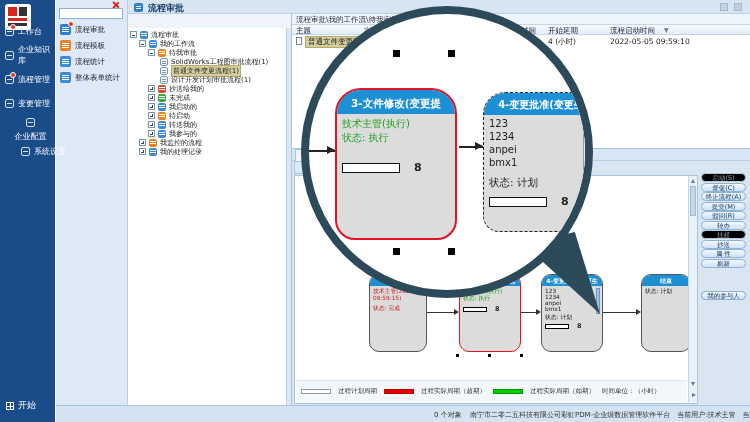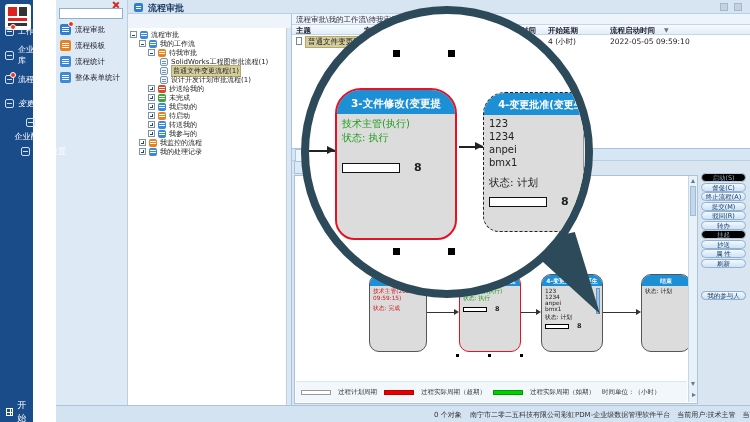--- a/index.html
+++ b/index.html
@@ -1,21 +1,21 @@
 <!DOCTYPE html>
 <html><head>
 <meta charset="utf-8">
 <style>
   html,body{margin:0;padding:0;background:#9aa7b4;}
   *{box-sizing:border-box;}
   .screen{position:relative;width:750px;height:422px;background:#fff;overflow:hidden;
     font-family:"DejaVu Sans",sans-serif;color:#222;font-size:9px;}
 
   
-  .sidebar{position:absolute;left:0;top:0;width:33px;height:422px;background:#1b4c8a;z-index:5;}
+  .sidebar{position:absolute;left:0;top:0;width:55px;height:422px;background:#1b4c8a;z-index:5;}
   .logo{position:absolute;left:5px;top:4px;width:26px;height:26px;background:#fff;border-radius:3px;}
   .logo i{position:absolute;display:block;}
   .logo .l1{left:3px;top:3px;width:9px;height:9px;background:#d22;}
   .logo .l2{left:14px;top:3px;width:8px;height:9px;background:#333;}
   .logo .l3{left:3px;top:14px;width:19px;height:3px;background:#d22;}
   .logo .l4{left:3px;top:19px;width:19px;height:3px;background:#333;}
   .nav-item{position:absolute;left:0;width:56px;height:18px;display:flex;align-items:center;gap:4px;
     padding-left:5px;color:#fff;font-size:8px;cursor:default;}
   .nav-ico{width:9px;height:9px;border:1px solid #cfe0f5;border-radius:2px;position:relative;flex:none;}
   .nav-ico::after{content:"";position:absolute;left:1px;right:1px;top:3px;height:1px;background:#cfe0f5;}
@@ -62,21 +62,21 @@
   .tico{width:8px;height:8px;border-radius:2px;background:#3a8ad8;flex:none;position:relative;}
   .tico::after{content:"";position:absolute;left:1px;right:1px;top:2px;height:1px;background:#fff;box-shadow:0 2px 0 #fff;}
   .tc-orange{background:#e8821e;} .tc-green{background:#3aa83a;} .tc-red{background:#d84a2a;} .tc-doc{background:#eef4fb;border:1px solid #7a93ad;}
   .tc-doc::after{background:#7a93ad;box-shadow:0 2px 0 #7a93ad;}
   .trow .sel{background:#d6cd9c;border:1px solid #b5aa6e;padding:0 1px;}
 
   
   .right{position:absolute;left:292px;top:14px;width:458px;height:391px;background:#fff;}
   .breadcrumb{position:absolute;left:0;top:0;right:0;height:11px;background:#edf4fb;border-bottom:1px solid #c4d7e8;font-size:7.5px;color:#334;padding:1px 0 0 4px;}
   .thead{position:absolute;left:0;top:11px;right:0;height:10px;background:linear-gradient(#f7fbfe,#e2edf8);border-bottom:1px solid #c4d7e8;font-size:7.5px;color:#223;}
-  .th{position:absolute;top:1px;font-weight:bold;} 
+  .th{position:absolute;top:1px;} 
   .sorticon{position:absolute;top:1px;font-size:6px;color:#678;}
   .tbody{position:absolute;left:0;top:21px;right:0;height:113px;background:#fff;}
   .trow2{position:absolute;left:0;top:1px;right:0;height:10px;font-size:7.5px;}
   .doc-ico{position:absolute;left:4px;top:1px;width:6px;height:8px;background:#fff;border:1px solid #789;}
   .subj{position:absolute;left:13px;top:0;background:#d6cd9c;border:1px solid #b5aa6e;padding:0 2px;}
   .cell{position:absolute;top:1px;}
 
   
   .work-panel{position:absolute;left:0;top:134px;right:0;height:257px;background:#d9e5f1;border-top:1px solid #a9c4dc;}
   .wp-header{position:absolute;left:0;top:0;right:0;height:12px;background:#d6e6f5;border-bottom:1px solid #b9cfe4;}
@@ -93,21 +93,21 @@
   .fn-body{padding:2px 3px;font-size:5.8px;line-height:7px;white-space:nowrap;}
   .red-t{color:#cc1a1a;} .green-t{color:#1f9e1f;}
   .pbar-s{display:inline-block;width:24px;height:5px;background:#fff;border:1px solid #000;vertical-align:middle;}
   .pnum-s{font-weight:bold;font-size:6.5px;margin-left:8px;vertical-align:middle;}
   .mini-scroll{position:absolute;width:4px;background:#9cc4e8;border:1px solid #6a94c0;}
   .dot{position:absolute;width:3px;height:3px;background:#000;}
   .aline{position:absolute;height:1px;background:#333;}
   .ahead{position:absolute;width:0;height:0;border-left:5px solid #333;border-top:3px solid transparent;border-bottom:3px solid transparent;}
 
   
-  .legend{position:absolute;left:1px;right:10px;bottom:1px;height:15px;background:#f2f7fc;border-top:1px solid #dbe7f2;display:flex;align-items:center;gap:7px;padding:10px 5px;font-size:6.5px;color:#333;}
+  .legend{position:absolute;left:1px;right:10px;bottom:1px;height:22px;background:#f2f7fc;border-top:1px solid #dbe7f2;display:flex;align-items:center;gap:7px;padding:4px 5px;font-size:6.5px;color:#333;}
   .sw{width:30px;height:5px;flex:none;border:1px solid #999;}
   .sw-plan{background:#fff;} .sw-over{background:#e80000;border-color:#b00;} .sw-ok{background:#00d000;border-color:#090;}
   .vscroll{position:absolute;right:0;top:0;bottom:14px;width:9px;background:#e8f0f8;border-left:1px solid #c4d7e8;}
   .vthumb{position:absolute;left:1px;right:1px;top:10px;height:30px;background:#c2d7ea;border:1px solid #9fbcd6;}
   .tri-up{position:absolute;left:2px;top:3px;width:0;height:0;border-left:2.5px solid transparent;border-right:2.5px solid transparent;border-bottom:4px solid #678;}
   .tri-down{position:absolute;left:2px;bottom:3px;width:0;height:0;border-left:2.5px solid transparent;border-right:2.5px solid transparent;border-top:4px solid #678;}
   .corner{position:absolute;right:0;bottom:1px;width:9px;height:13px;background:#e8f0f8;border-left:1px solid #c4d7e8;}
   .tri-right{position:absolute;left:3px;top:4px;width:0;height:0;border-top:2.5px solid transparent;border-bottom:2.5px solid transparent;border-left:4px solid #678;}
 
   
@@ -163,21 +163,21 @@
     </div>
     <div class="nav-item" style="top:46px;">
       <span class="nav-ico"></span>
       <span>企业知识库</span>
     </div>
     <div class="nav-item" style="top:70px;">
       <span class="nav-ico"></span>
       <span>流程管理</span>
       <span class="badge-dot" style="left:10px;top:2px;"></span>
     </div>
-    <div class="nav-item" style="top:94px;font-style:italic;">
+    <div class="nav-item" style="top:94px;">
       <span class="nav-ico"></span>
       <span>变更管理</span>
     </div>
     <div class="nav-item" style="top:118px;flex-direction:column;">
       <span class="nav-ico"></span>
       <span>企业配置</span>
     </div>
     <div class="nav-item" style="top:142px;margin-left:16px;">
       <span class="nav-ico"></span>
       <span>系统设置</span>

